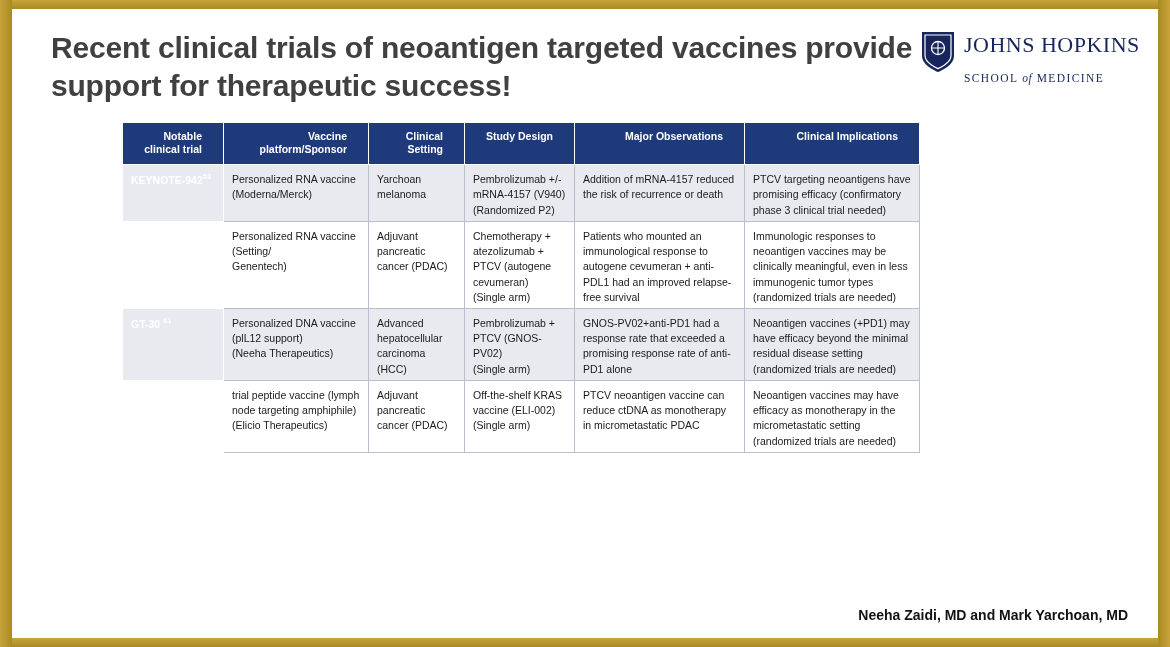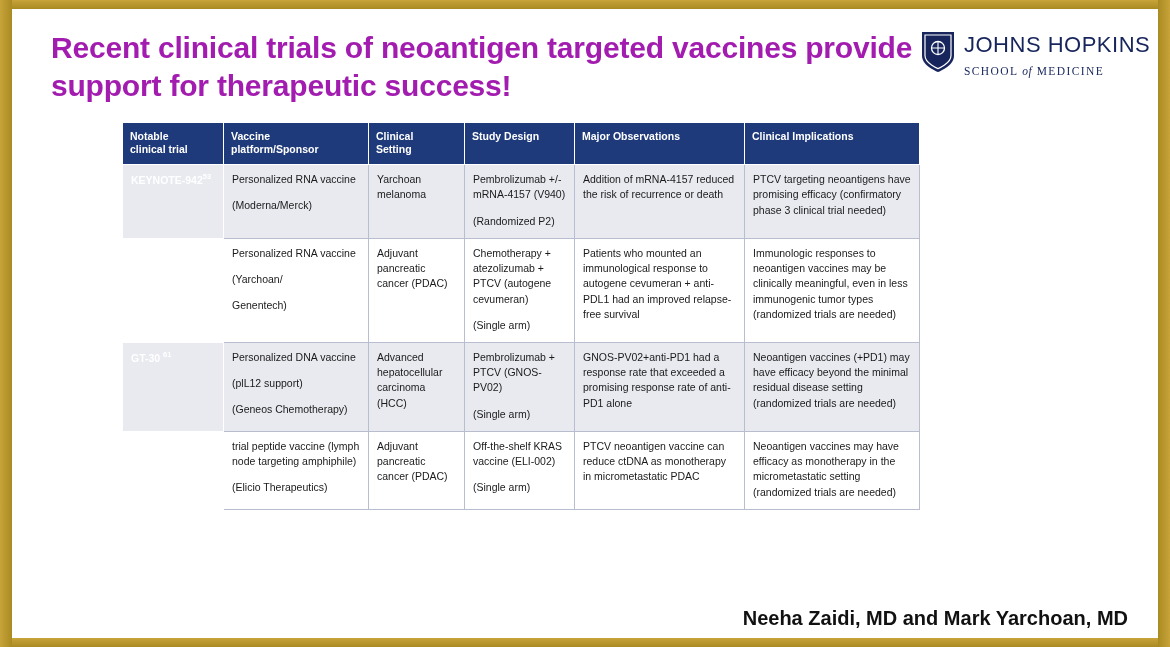--- a/index.html
+++ b/index.html
@@ -50,21 +50,21 @@
     left: 12px; top: 9px;
     width: 1146px;
     height: 629px;
     background: #fff;
   }
   .title {
     position: absolute;
     left: 39px;
     top: 20px;
     width: 880px;
-    color: #a21caf;
+    color: #404040;
     font-size: 30px;
     font-weight: bold;
     line-height: 1.25;
     letter-spacing: -0.2px;
   }
   .logo {
     position: absolute;
     right: 18px;
     top: 21px;
     width: 220px;
@@ -79,82 +79,82 @@
     flex: none;
     position: relative;
   }
   .logo-text {
     padding-top: 2px;
   }
   .logo-name {
     color: #17255c;
     font-size: 22px;
     letter-spacing: 0.5px;
-    font-family: Liberation Sans, sans-serif;
+    font-family: Liberation Serif, serif;
     white-space: nowrap;
   }
   .logo-sub {
     color: #17255c;
     font-size: 11.5px;
     letter-spacing: 1.4px;
     font-family: "Liberation Serif", serif;
-    margin-top: 7px;
+    margin-top: 14px;
     white-space: nowrap;
   }
   .logo-sub .ital { font-style: italic; letter-spacing: 0.6px; }
 
   table.trials {
     position: absolute;
     left: 110px;
     top: 113px;
     width: 797px;
     border-collapse: collapse;
     table-layout: fixed;
   }
   table.trials th {
     background: #1f3a7a;
     color: #ffffff;
     font-size: 10.5px;
     font-weight: bold;
-    text-align: left;
+    text-align: right;
     vertical-align: top;
     padding: 7px 21px 8px 7px;
     border: 1px solid #ffffff;
     line-height: 1.25;
   }
   table.trials td {
     font-size: 10.5px;
     color: #1a1a1a;
     vertical-align: top;
-    padding: 7px 8px 9px 8px;
+    padding: 7px 8px 3px 8px;
     border: 1px solid #b9bdd0;
     line-height: 1.45;
   }
   table.trials td.firstcol {
     background: #1f3a7a;
     color: #ffffff;
     font-weight: bold;
     border: 1px solid #ffffff;
   }
   table.trials tr.stripe td {
     background: #e9eaf0;
   }
   table.trials tr.plain td {
     background: #ffffff;
   }
   .cellblock { display: block; }
-  .cellblock + .cellblock { margin-top: 11px; }
+  .cellblock + .cellblock { }
   sup { font-size: 7.5px; vertical-align: super; }
 
   .authors {
     position: absolute;
     right: 30px;
-    bottom: 8px;
+    bottom: 15px;
     color: #111;
-    font-size: 20px;
+    font-size: 14px;
     font-weight: bold;
   }
 </style>
 </head>
 <body>
 
 <div class="slide">
   <div class="frame-top"></div>
   <div class="frame-bottom"></div>
   <div class="frame-left"></div>
@@ -220,21 +220,21 @@
             <span class="cellblock">Addition of mRNA-4157 reduced the risk of recurrence or death</span>
           </td>
           <td>
             <span class="cellblock">PTCV targeting neoantigens have promising efficacy (confirmatory phase 3 clinical trial needed)</span>
           </td>
         </tr>
         <tr class="plain">
           <td class="firstcol"><span>Rojas et al.</span><sup>66</sup></td>
           <td>
             <span class="cellblock">Personalized RNA vaccine</span>
-            <span class="cellblock">(Yarchoan/</span>
+            <span class="cellblock">(Setting/</span>
             <span class="cellblock">Genentech)</span>
           </td>
           <td>
             <span class="cellblock">Adjuvant pancreatic cancer (PDAC)</span>
           </td>
           <td>
             <span class="cellblock">Chemotherapy + atezolizumab + PTCV (autogene cevumeran)</span>
             <span class="cellblock">(Single arm)</span>
           </td>
           <td>
@@ -242,21 +242,21 @@
           </td>
           <td>
             <span class="cellblock">Immunologic responses to neoantigen vaccines may be clinically meaningful, even in less immunogenic tumor types (randomized trials are needed)</span>
           </td>
         </tr>
         <tr class="stripe">
           <td class="firstcol"><span>GT-30</span> <sup>61</sup></td>
           <td>
             <span class="cellblock">Personalized DNA vaccine</span>
             <span class="cellblock">(plL12 support)</span>
-            <span class="cellblock">(Geneos Chemotherapy)</span>
+            <span class="cellblock">(Neeha Therapeutics)</span>
           </td>
           <td>
             <span class="cellblock">Advanced hepatocellular carcinoma (HCC)</span>
           </td>
           <td>
             <span class="cellblock">Pembrolizumab + PTCV (GNOS-PV02)</span>
             <span class="cellblock">(Single arm)</span>
           </td>
           <td>
             <span class="cellblock">GNOS-PV02+anti-PD1 had a response rate that exceeded a promising response rate of anti-PD1 alone</span>

